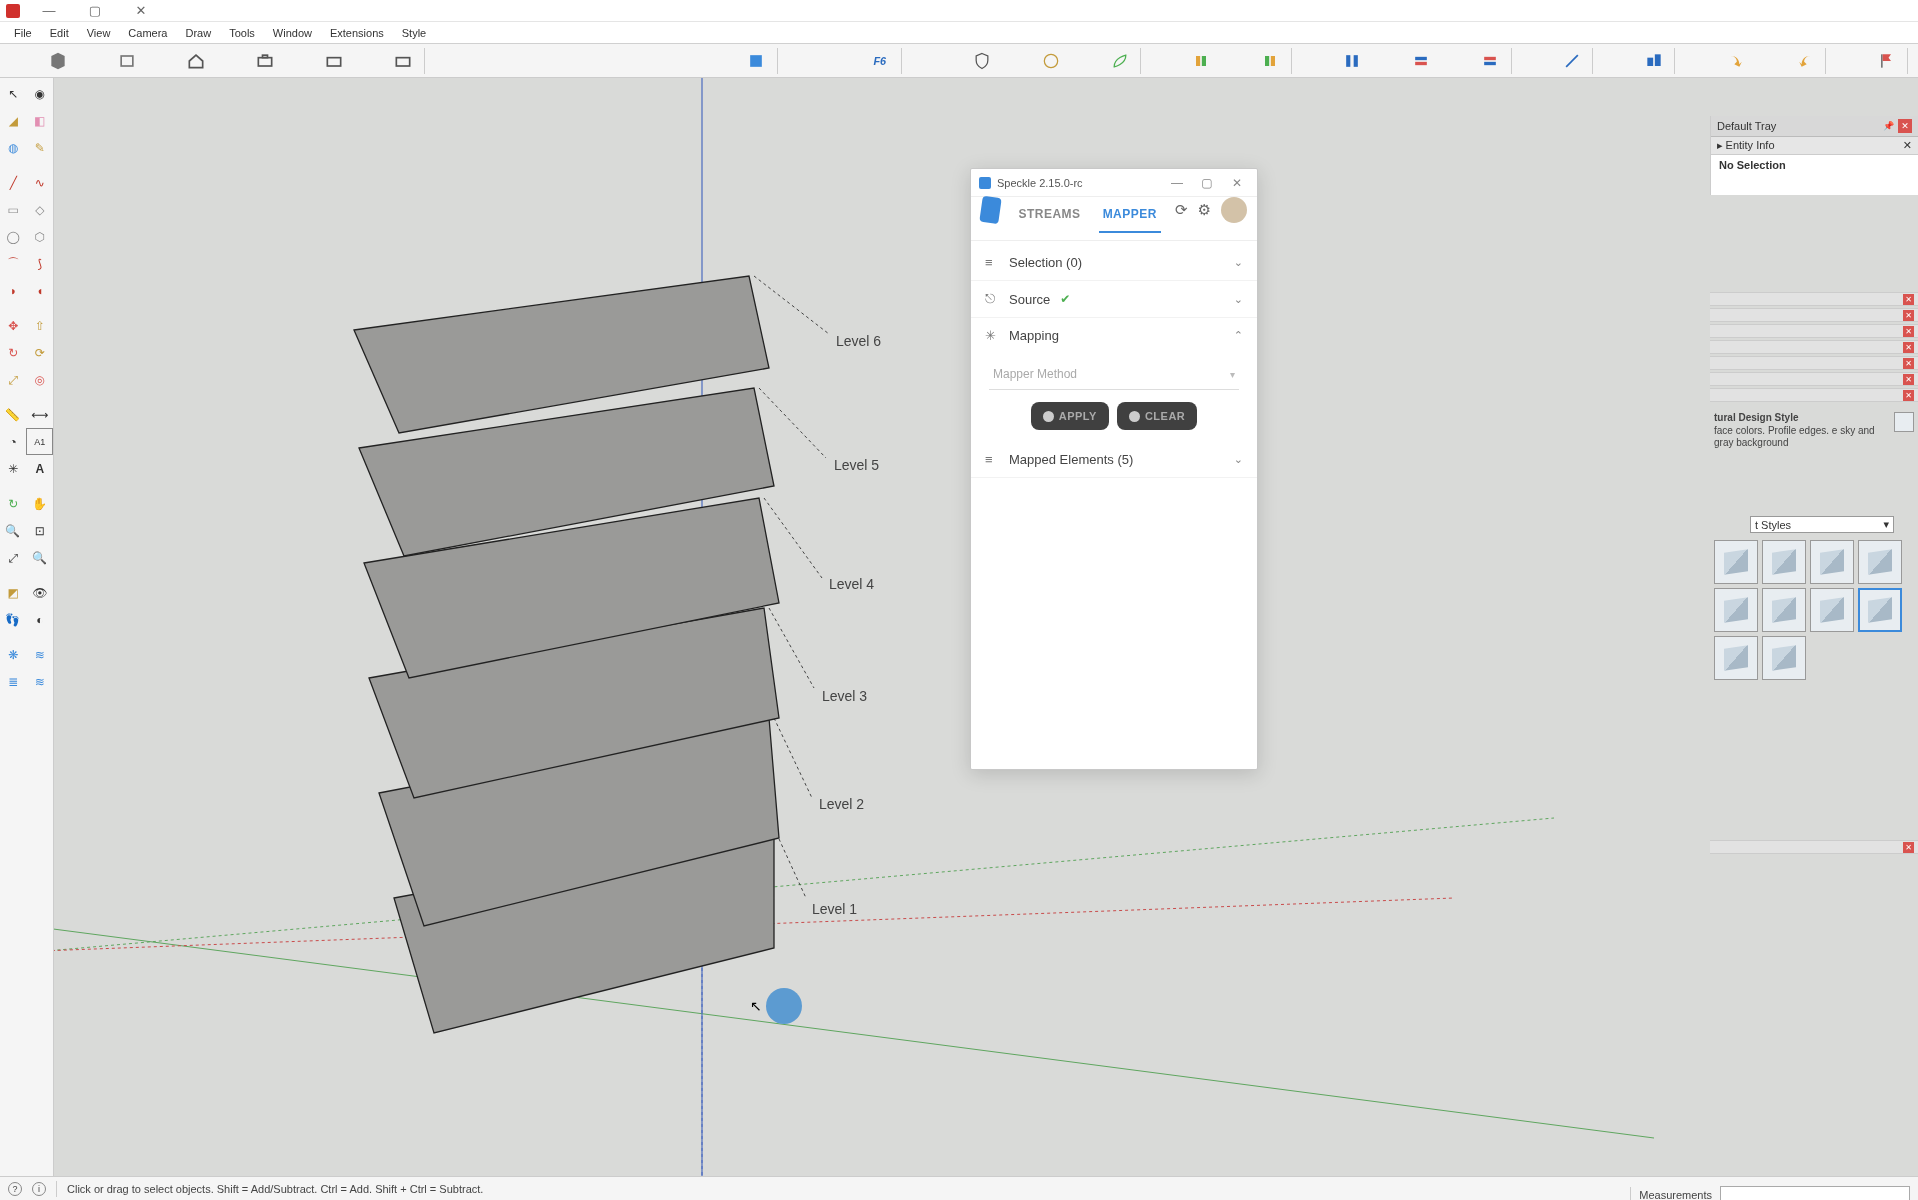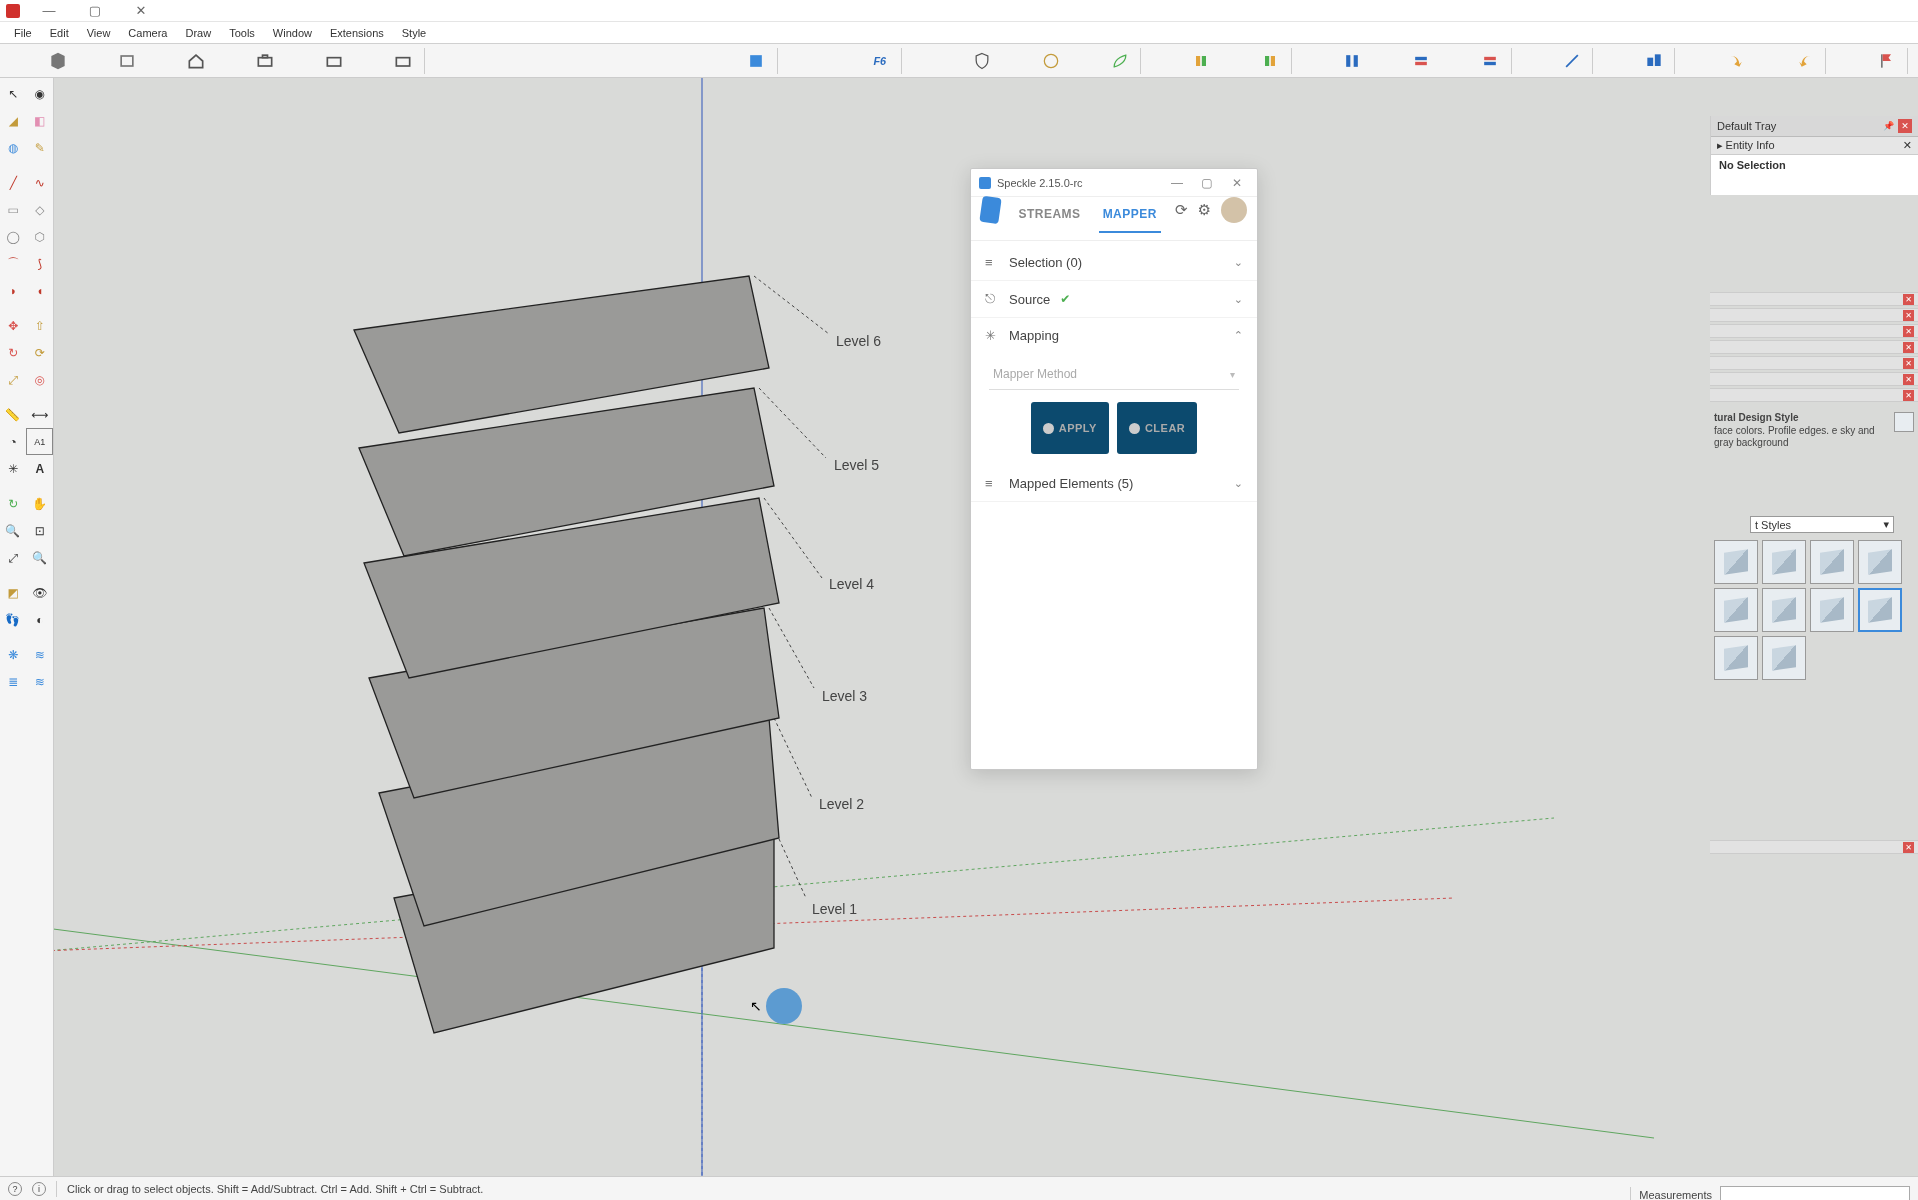--- a/index.html
+++ b/index.html
@@ -66,21 +66,21 @@
 .speckle .sp-icons-right { margin-left:auto; display:flex; gap:10px; align-items:center;}
 .speckle .sp-avatar { width:26px;height:26px;border-radius:50%;background:#d3c2a8;}
 .speckle .sp-body { flex:1; overflow:auto; padding: 4px 0;}
 .sp-row { padding: 10px 14px; display:flex; align-items:center; gap:10px; border-bottom:1px solid #f2f2f2; font-size:13px; color:#444; cursor:pointer;}
 .sp-row .chev { margin-left:auto; color:#888; font-size:11px;}
 .sp-row .pre-icon { width:14px; color:#777; font-size:13px;}
 .sp-row .ok-badge { color:#4caf50; font-size:12px;}
 .sp-sub { padding: 6px 18px 12px; }
 .sp-method { border-bottom:1px solid #ddd; padding:8px 4px; color:#aaa; font-size:12px; display:flex;justify-content:space-between;align-items:center;}
 .sp-actions { display:flex; gap:8px; justify-content:center; padding-top:12px;}
-.sp-btn { background:#0c4a6e; color:#aaa; font-size:11px; font-weight:600; letter-spacing:0.5px; padding:20px 12px; border-radius:3px; display:flex;align-items:center;gap:5px;}
+.sp-btn { background:#404040; color:#aaa; font-size:11px; font-weight:600; letter-spacing:0.5px; padding:8px 12px; border-radius:8px; display:flex;align-items:center;gap:5px;}
 .sp-btn .circ{width:11px;height:11px;border-radius:50%;background:#ccc;}
 
 
 .statusbar { position:absolute; bottom:0; left:0; right:0; height:24px; background:#f5f5f5; border-top:1px solid #ccc; display:flex; align-items:center; padding:0 8px; font-size:11px; color:#444; gap:10px;}
 .statusbar .info-ico{width:14px;height:14px;border:1px solid #888;border-radius:50%;display:flex;align-items:center;justify-content:center;font-size:9px;}
 .statusbar .right { margin-left:auto; display:flex; align-items:center; gap:8px;margin-top:12px;}
 .measure-box { width:190px; height:18px; background:#fff; border:1px solid #aaa;}
 
 </style>
 </head>

